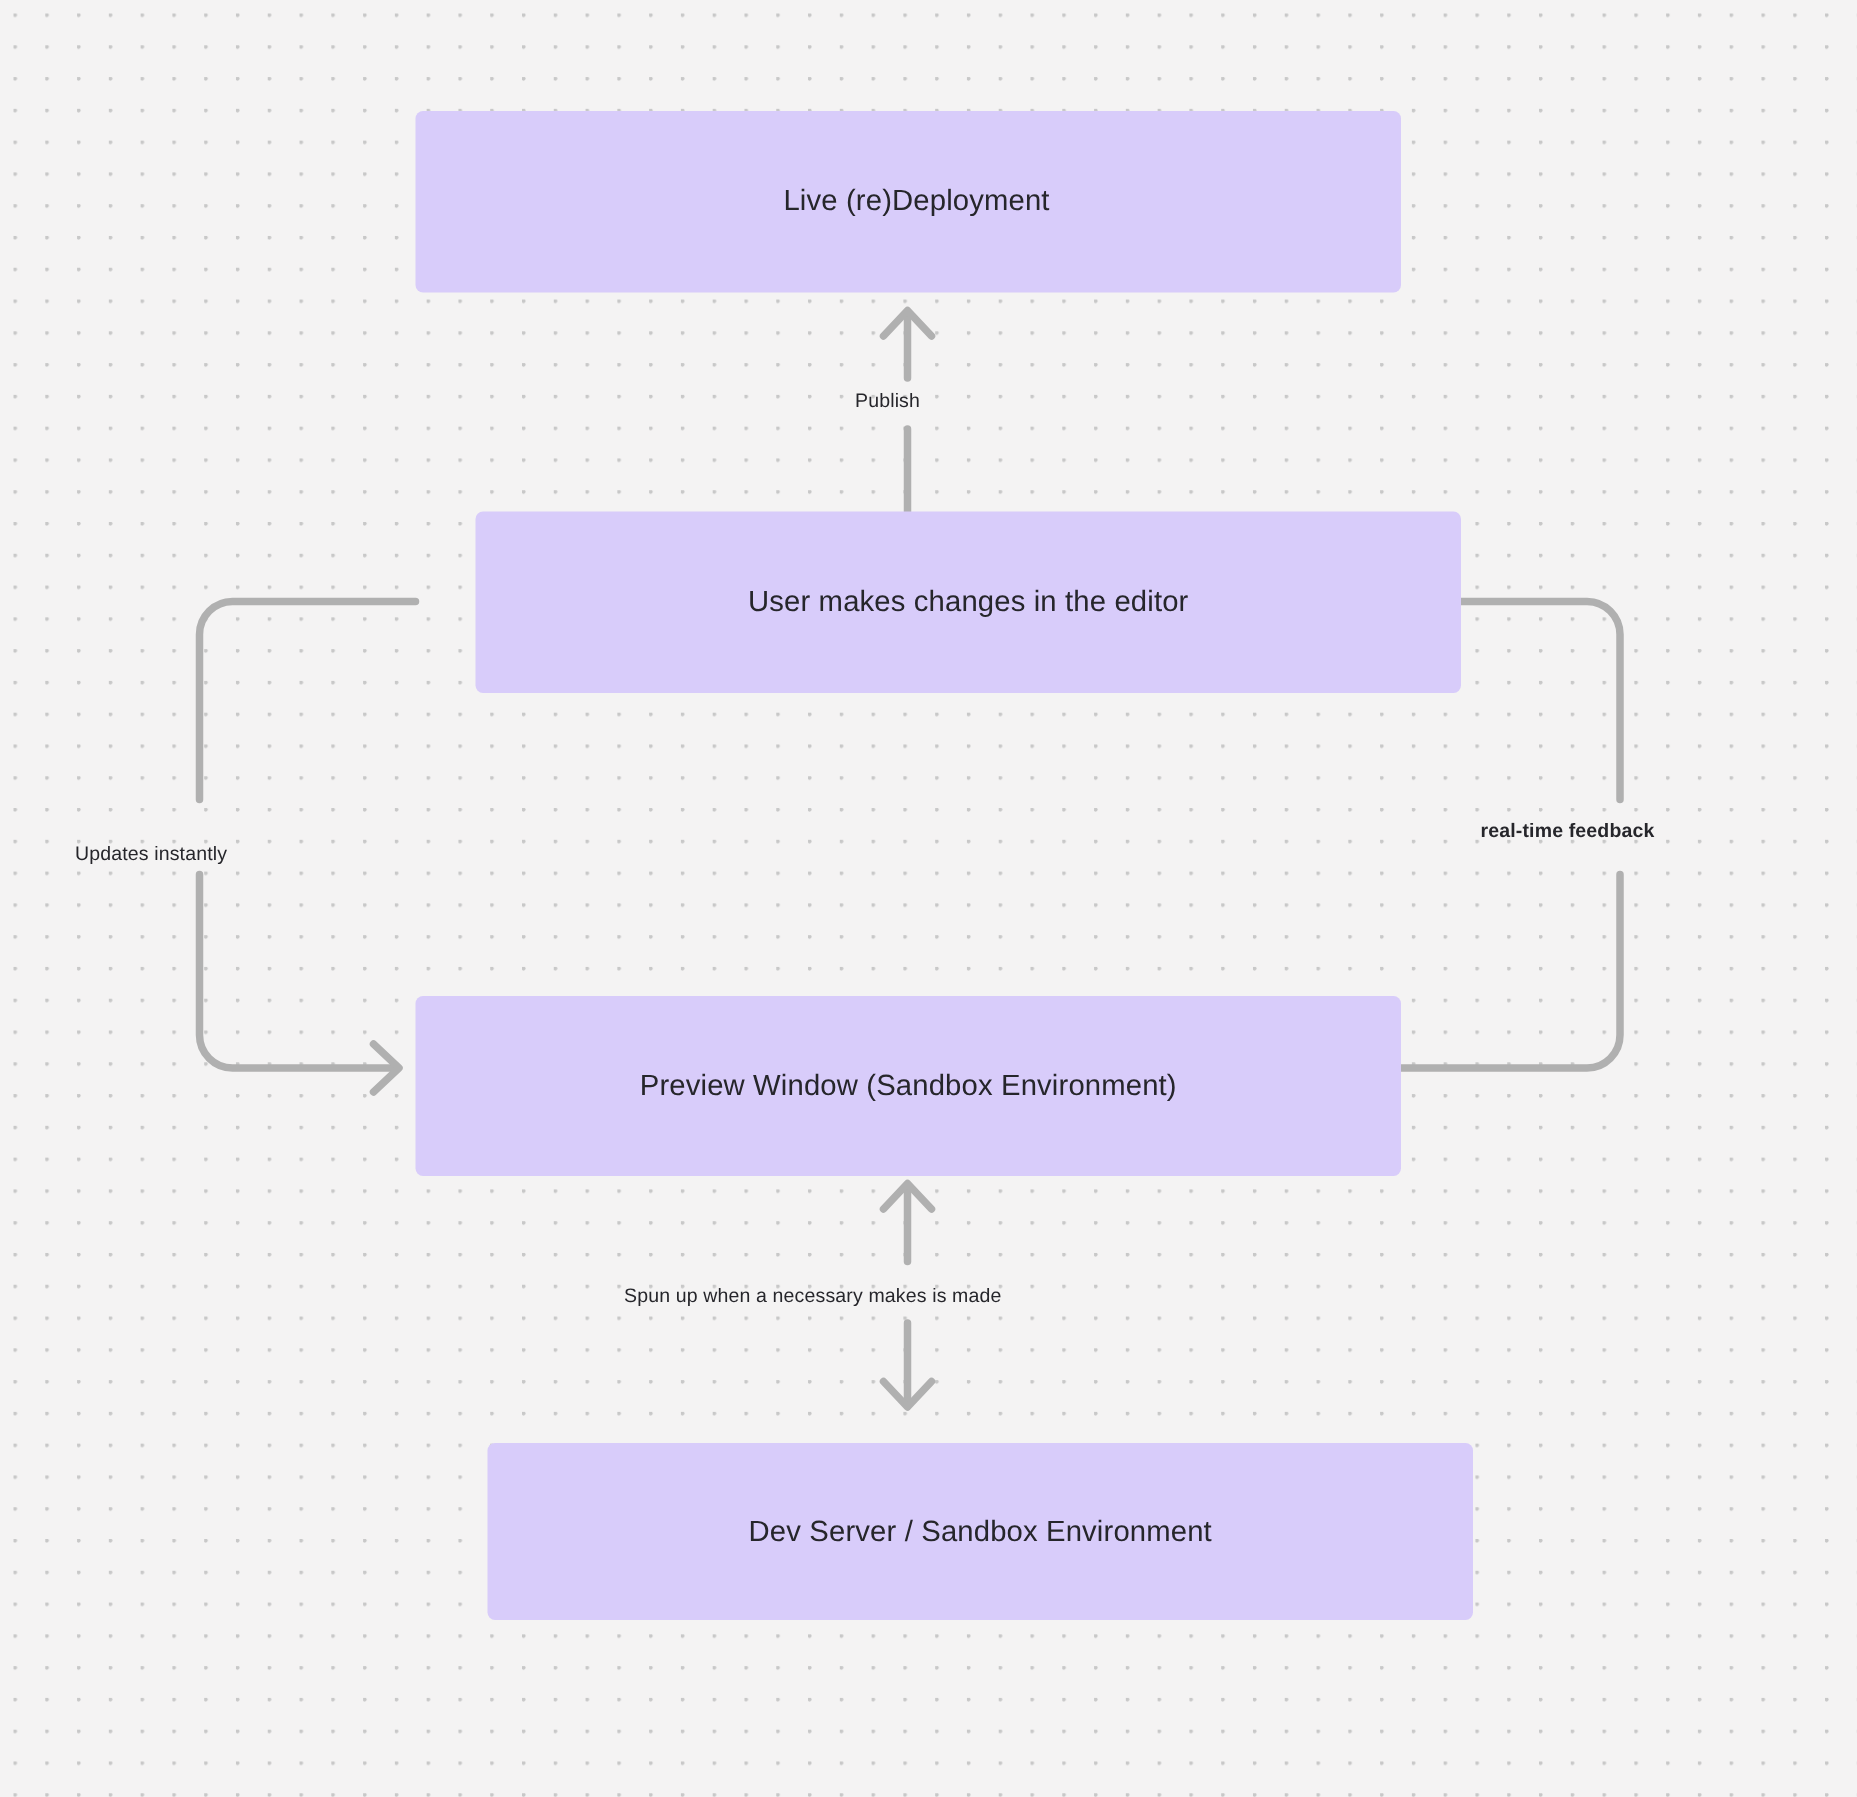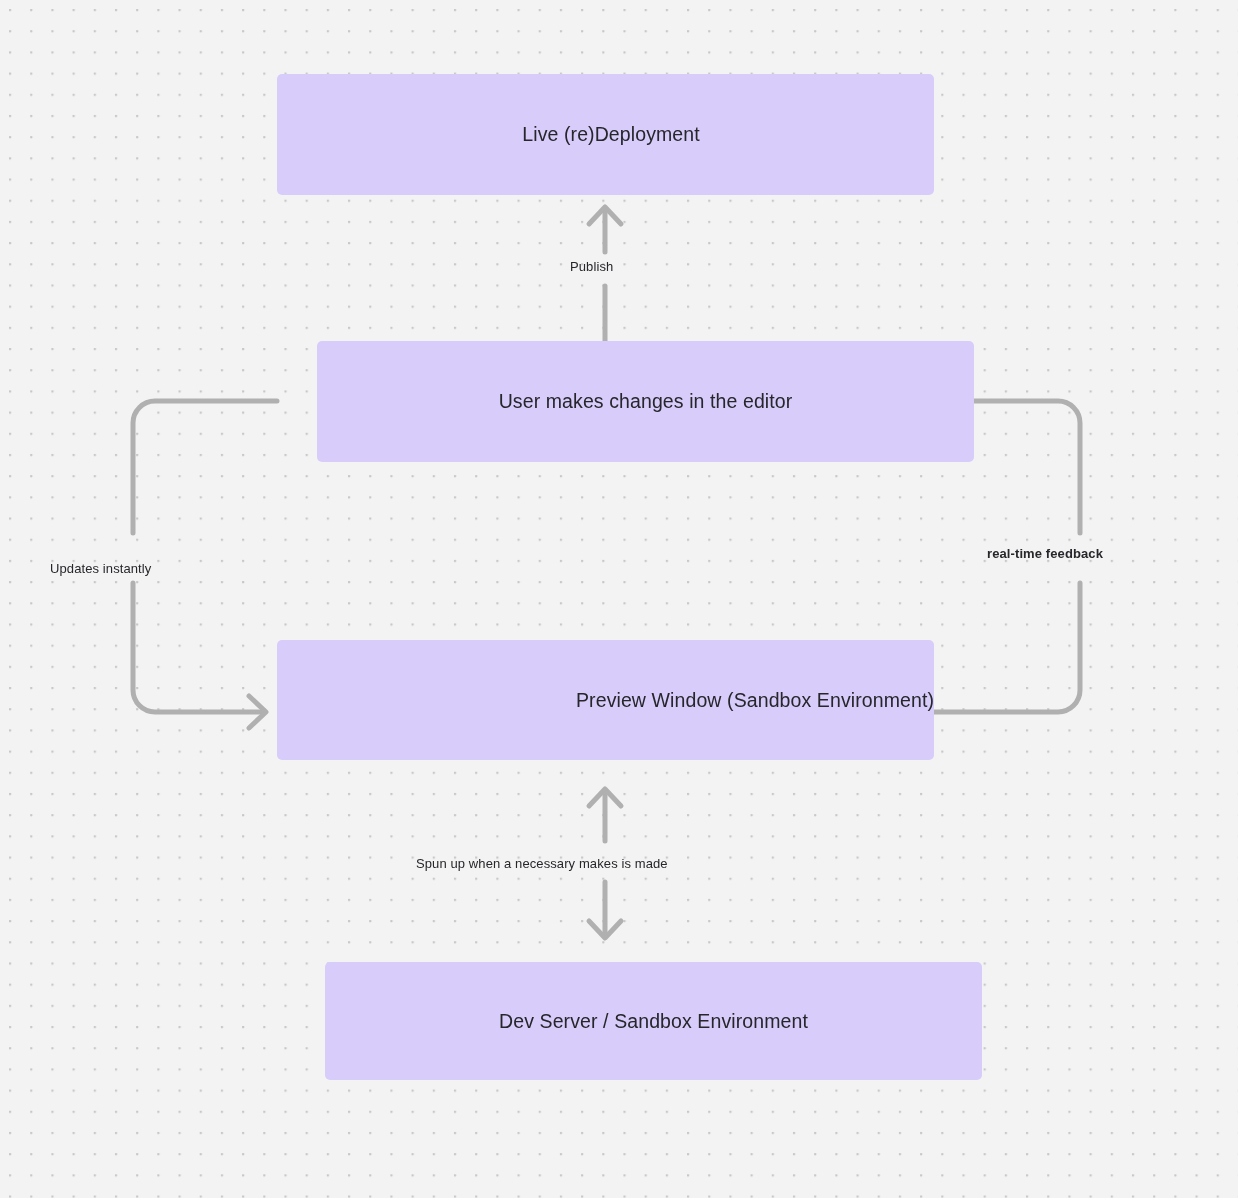--- a/index.html
+++ b/index.html
@@ -48,21 +48,21 @@
   }
   .node-label {
     display: block;
     text-align: center;
     line-height: 1.25;
     white-space: nowrap;
   }
 
   #node-deploy   { left: 277px; top: 74px;   width: 657px; height: 121px; padding-left: 11px; }
   #node-editor   { left: 277px; top: 341px;  width: 657px; height: 121px; margin-left: 40px; }
-  #node-preview  { left: 277px; top: 640px;  width: 657px; height: 120px; justify-content: flex-end; }
+  #node-preview  { left: 277px; top: 664px;  width: 657px; height: 120px; }
   #node-devserver{ left: 277px; top: 962px;  width: 657px; height: 118px; margin-left: 48px; }
 
   
   .edge-label {
     position: absolute;
     color: #26262b;
     font-size: 13px;
     letter-spacing: 0.1px;
     white-space: nowrap;
     line-height: 1;

